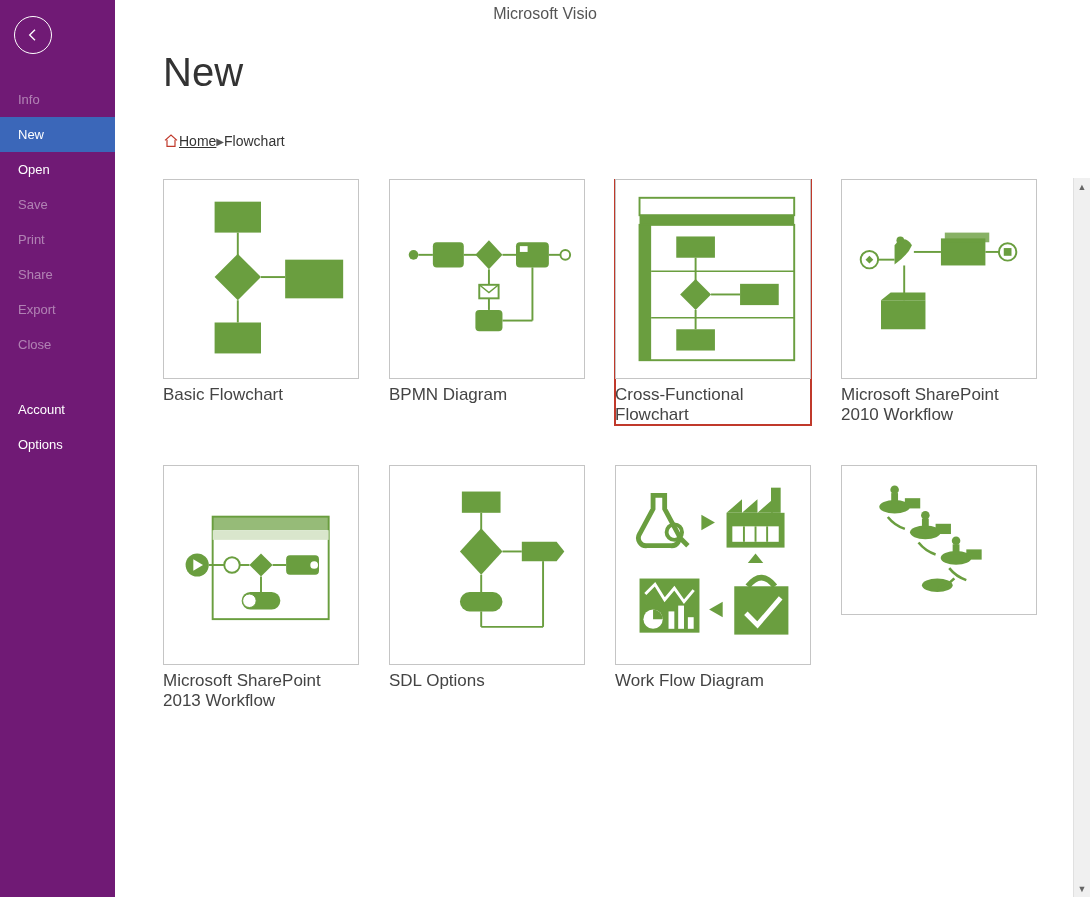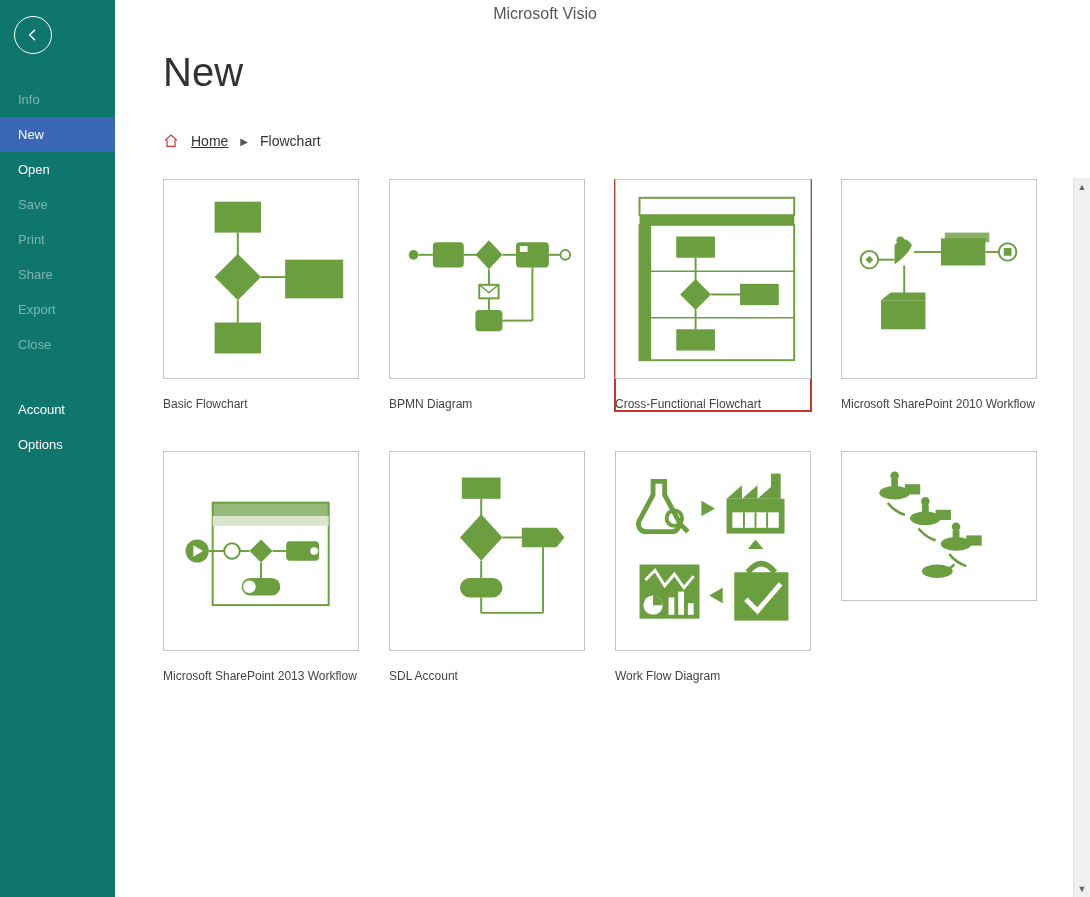--- a/index.html
+++ b/index.html
@@ -52,21 +52,21 @@
     color: #444;
     text-decoration: underline;
     cursor: pointer;
   }
 
   
   .sidebar {
     position: absolute;
     top: 0; left: 0; bottom: 0;
     width: 115px;
-    background: #0f766e;
+    background: #701a75;
     color: #fff;
     padding-top: 8px;
     z-index: 10;
     font-size: 13px;
   }
   .back-circle {
     width: 38px; height: 38px;
     border: 1.5px solid #fff;
     border-radius: 50%;
     margin: 8px 0 28px 14px;
@@ -100,21 +100,20 @@
   }
   .page-title {
     font-size: 40px;
     font-weight: 300;
     color: #333;
     margin-bottom: 38px;
   }
   .breadcrumb {
     display: flex;
     align-items: center;
-    gap: 12px;
     font-size: 14px;
     color: #333;
     margin-bottom: 30px;
   }
   .home-icon {
     width: 16px; height: 16px;
   }
   .bc-link { cursor: pointer; text-decoration: underline; }
   .bc-sep { color: #555; font-size: 10px; }
 
@@ -140,22 +139,22 @@
     border: 1px solid #c5c5c5;
     background: #fff;
     padding: 10px;
     display: flex;
     align-items: center;
     justify-content: center;
     position: relative;
   }
   .thumb svg { width: 100%; height: 100%; }
   .template-label {
-    margin-top: 18px;
-    font-size: 12px;
+    margin-top: 6px;
+    font-size: 17px;
     color: #444;
   }
   .template.highlighted .thumb,
   .template.highlighted .template-label {  }
   .template.highlighted {
     outline: 2px solid #c0392b;
     outline-offset: -1px;
     padding-bottom: 0;
   }
   .template.highlighted .thumb { border: 1px solid #c5c5c5; }
@@ -359,21 +358,21 @@
             <polygon points="84,52 62,76 84,100 106,76" class="green-fill"></polygon>
             <line x1="106" y1="76" x2="126" y2="76" stroke="#6a9e3f" stroke-width="2"></line>
             <polygon points="126,66 162,66 170,76 162,86 126,86" class="green-fill"></polygon>
             <line x1="84" y1="100" x2="84" y2="118" stroke="#6a9e3f" stroke-width="2"></line>
             <rect x="62" y="118" width="44" height="20" rx="10" class="green-fill"></rect>
             <line x1="84" y1="138" x2="84" y2="154" stroke="#6a9e3f" stroke-width="2"></line>
             <line x1="84" y1="154" x2="148" y2="154" stroke="#6a9e3f" stroke-width="2"></line>
             <line x1="148" y1="154" x2="148" y2="86" stroke="#6a9e3f" stroke-width="2"></line>
           </svg>
         </div>
-        <div class="template-label">SDL Account</div>
+        <div class="template-label">SDL Options</div>
       </div>
 
       <div class="template">
         <div class="thumb">
           <svg viewBox="0 0 180 180">
 
             <path d="M28 18 v14 l-14 26 a8 8 0 0 0 8 12 h24 a8 8 0 0 0 8-12 l-14-26 v-14 z" fill="none" stroke="#6a9e3f" stroke-width="5"></path>
             <circle cx="50" cy="56" r="8" fill="none" stroke="#6a9e3f" stroke-width="4"></circle>
             <line x1="56" y1="62" x2="64" y2="70" stroke="#6a9e3f" stroke-width="5"></line>
             <polygon points="78,38 92,46 78,54" class="green-fill"></polygon>

